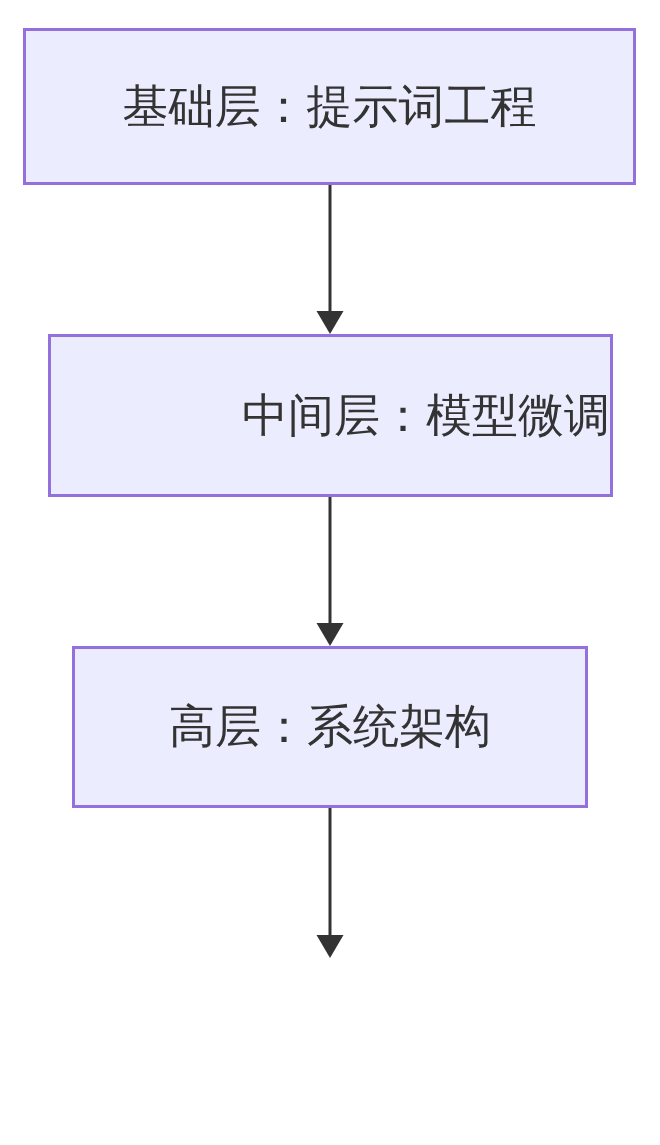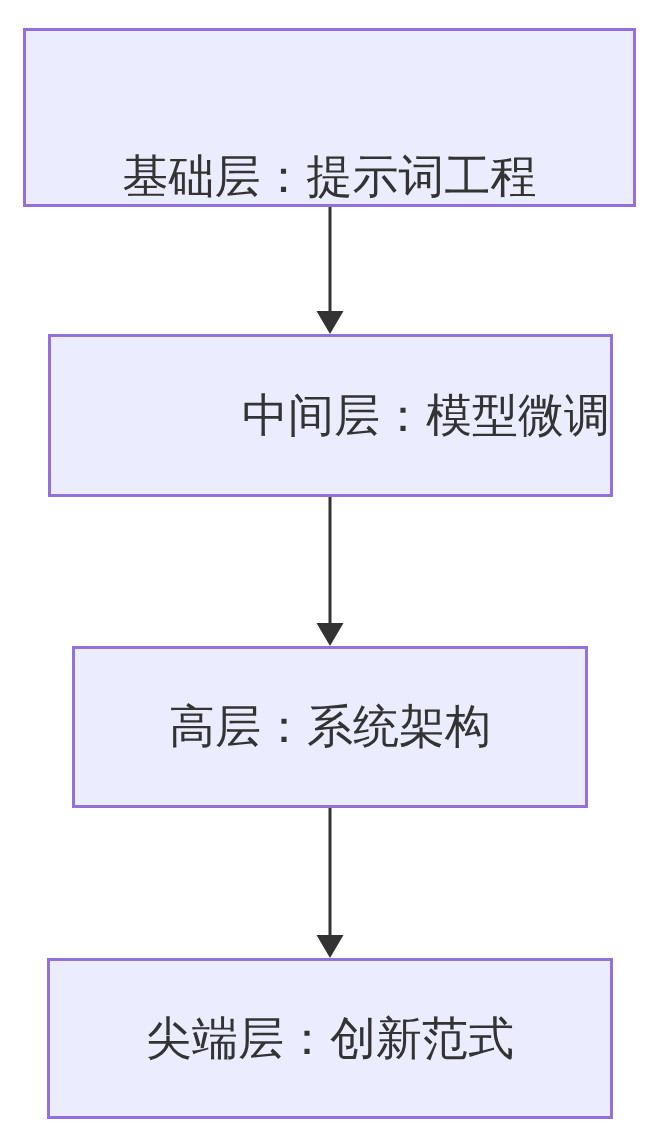--- a/index.html
+++ b/index.html
@@ -25,21 +25,21 @@
     justify-content: center;
   }
   .flow-node .node-label {
     color: #333333;
     font-size: 46px;
     font-weight: 400;
     line-height: 1.2;
     white-space: nowrap;
     text-align: center;
   }
-  .node-1 { left: 23px;  top: 28px;  width: 613px; height: 179px; align-items: flex-end; }
+  .node-1 { left: 23px;  top: 28px;  width: 613px; height: 157px; }
   .node-2 { left: 48px;  top: 334px; width: 565px; height: 163px; justify-content: flex-end; }
   .node-3 { left: 72px;  top: 646px; width: 516px; height: 162px; }
   .node-4 { left: 47px;  top: 958px; width: 566px; height: 161px; }
   .edges-overlay {
     position: absolute;
     left: 0;
     top: 0;
     width: 660px;
     height: 1145px;
     pointer-events: none;
@@ -70,17 +70,14 @@
   </div>
 
   <div class="flow-node node-2">
     <span class="node-label">中间层：模型微调</span>
   </div>
 
   <div class="flow-node node-3">
     <span class="node-label">高层：系统架构</span>
   </div>
 
-  <div class="flow-node node-4">
-    <span class="node-label">尖端层：创新范式</span>
-  </div>
 
 </div>
 
 </body></html>

